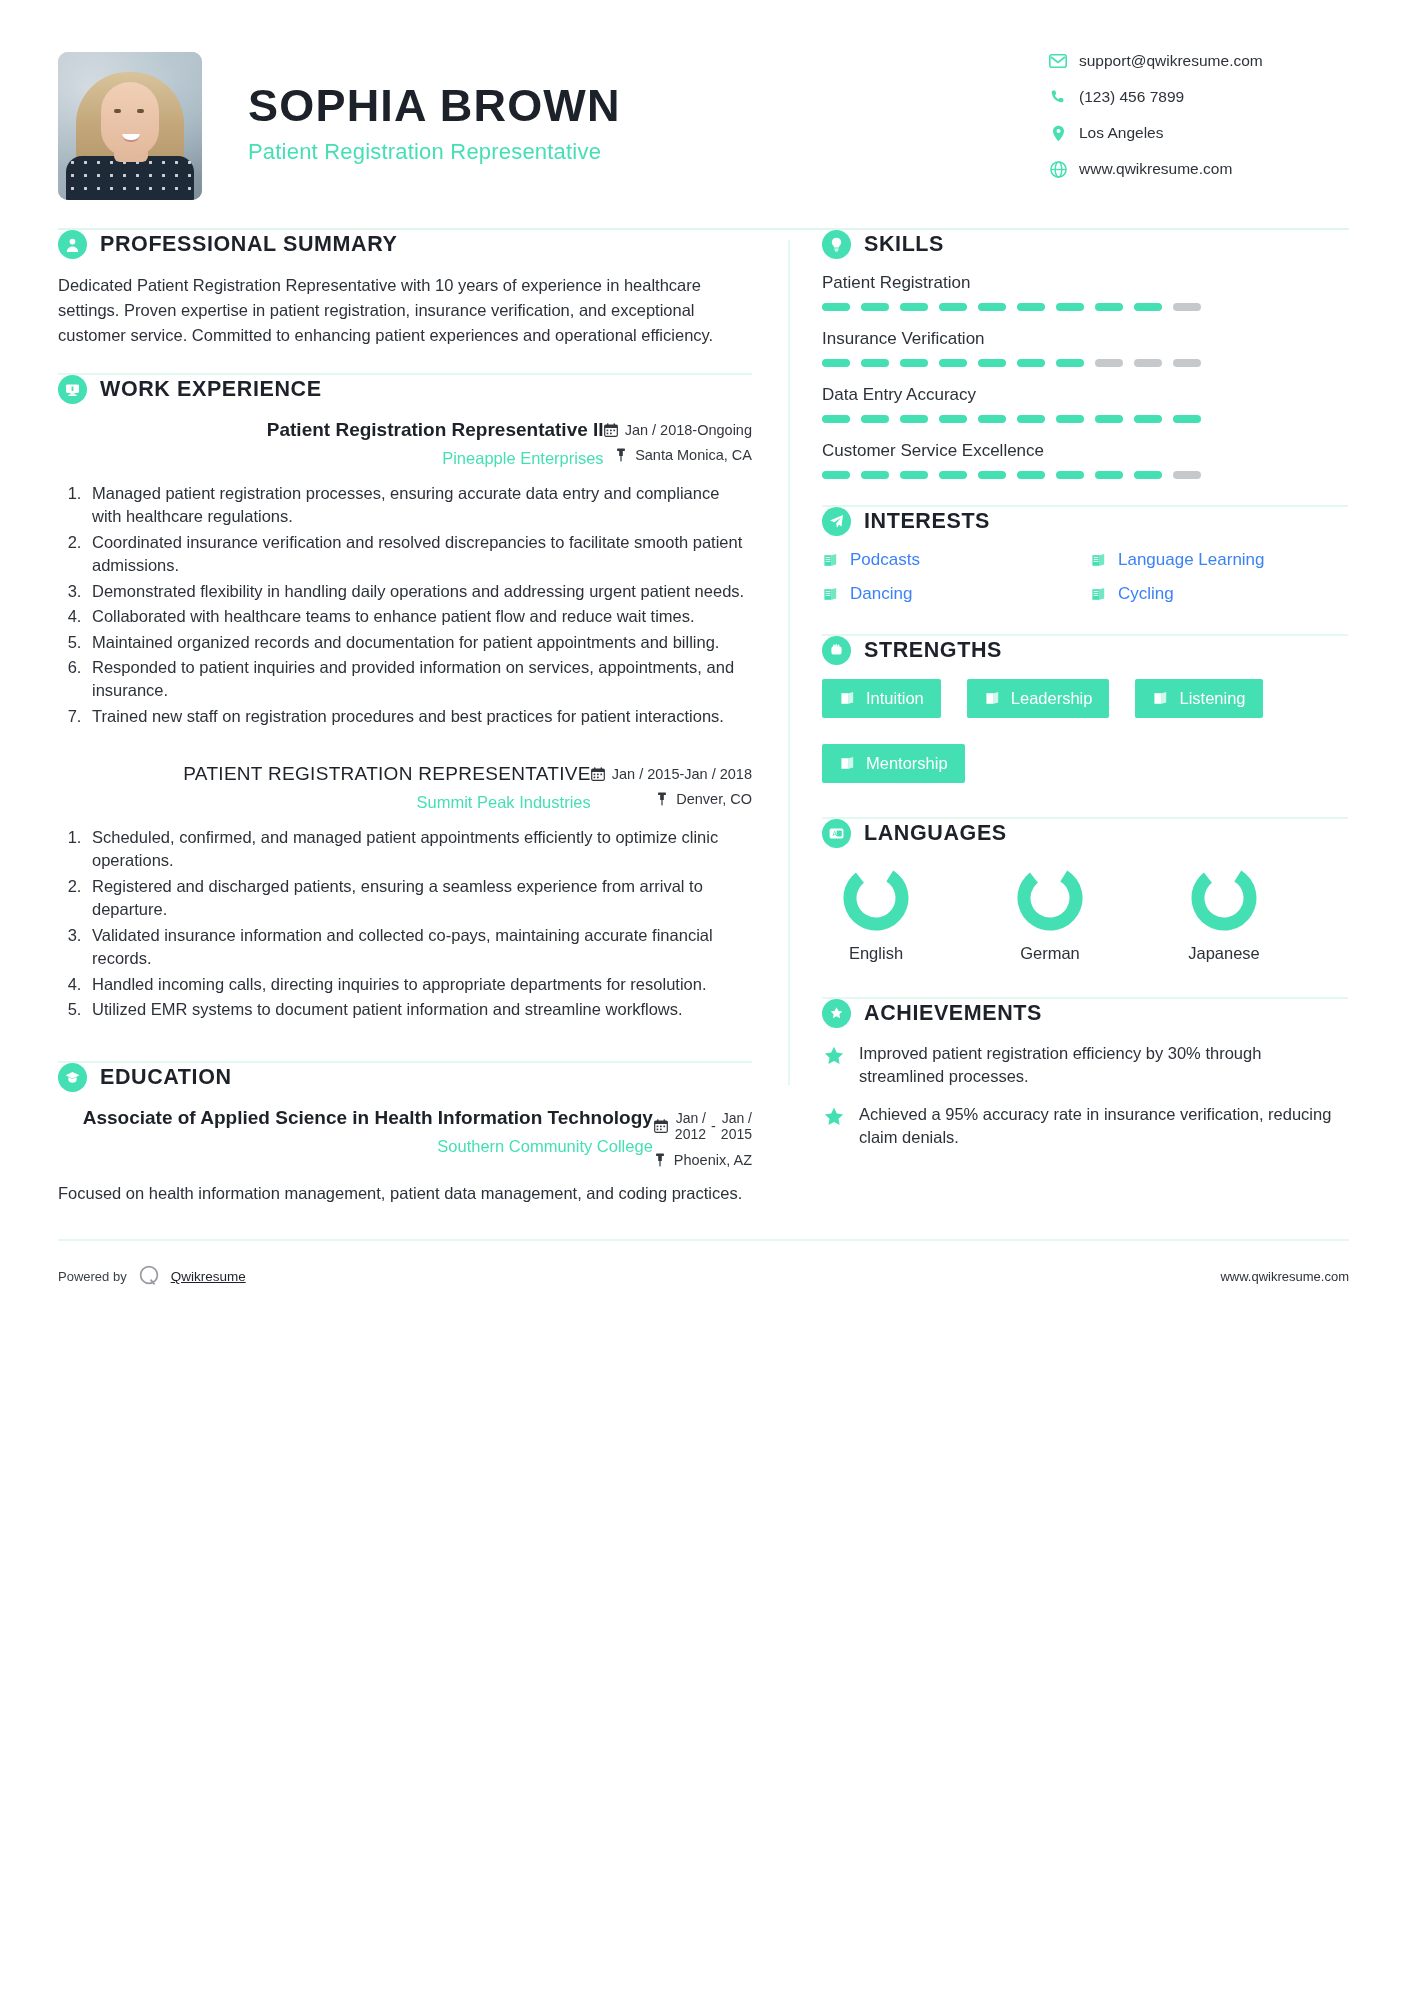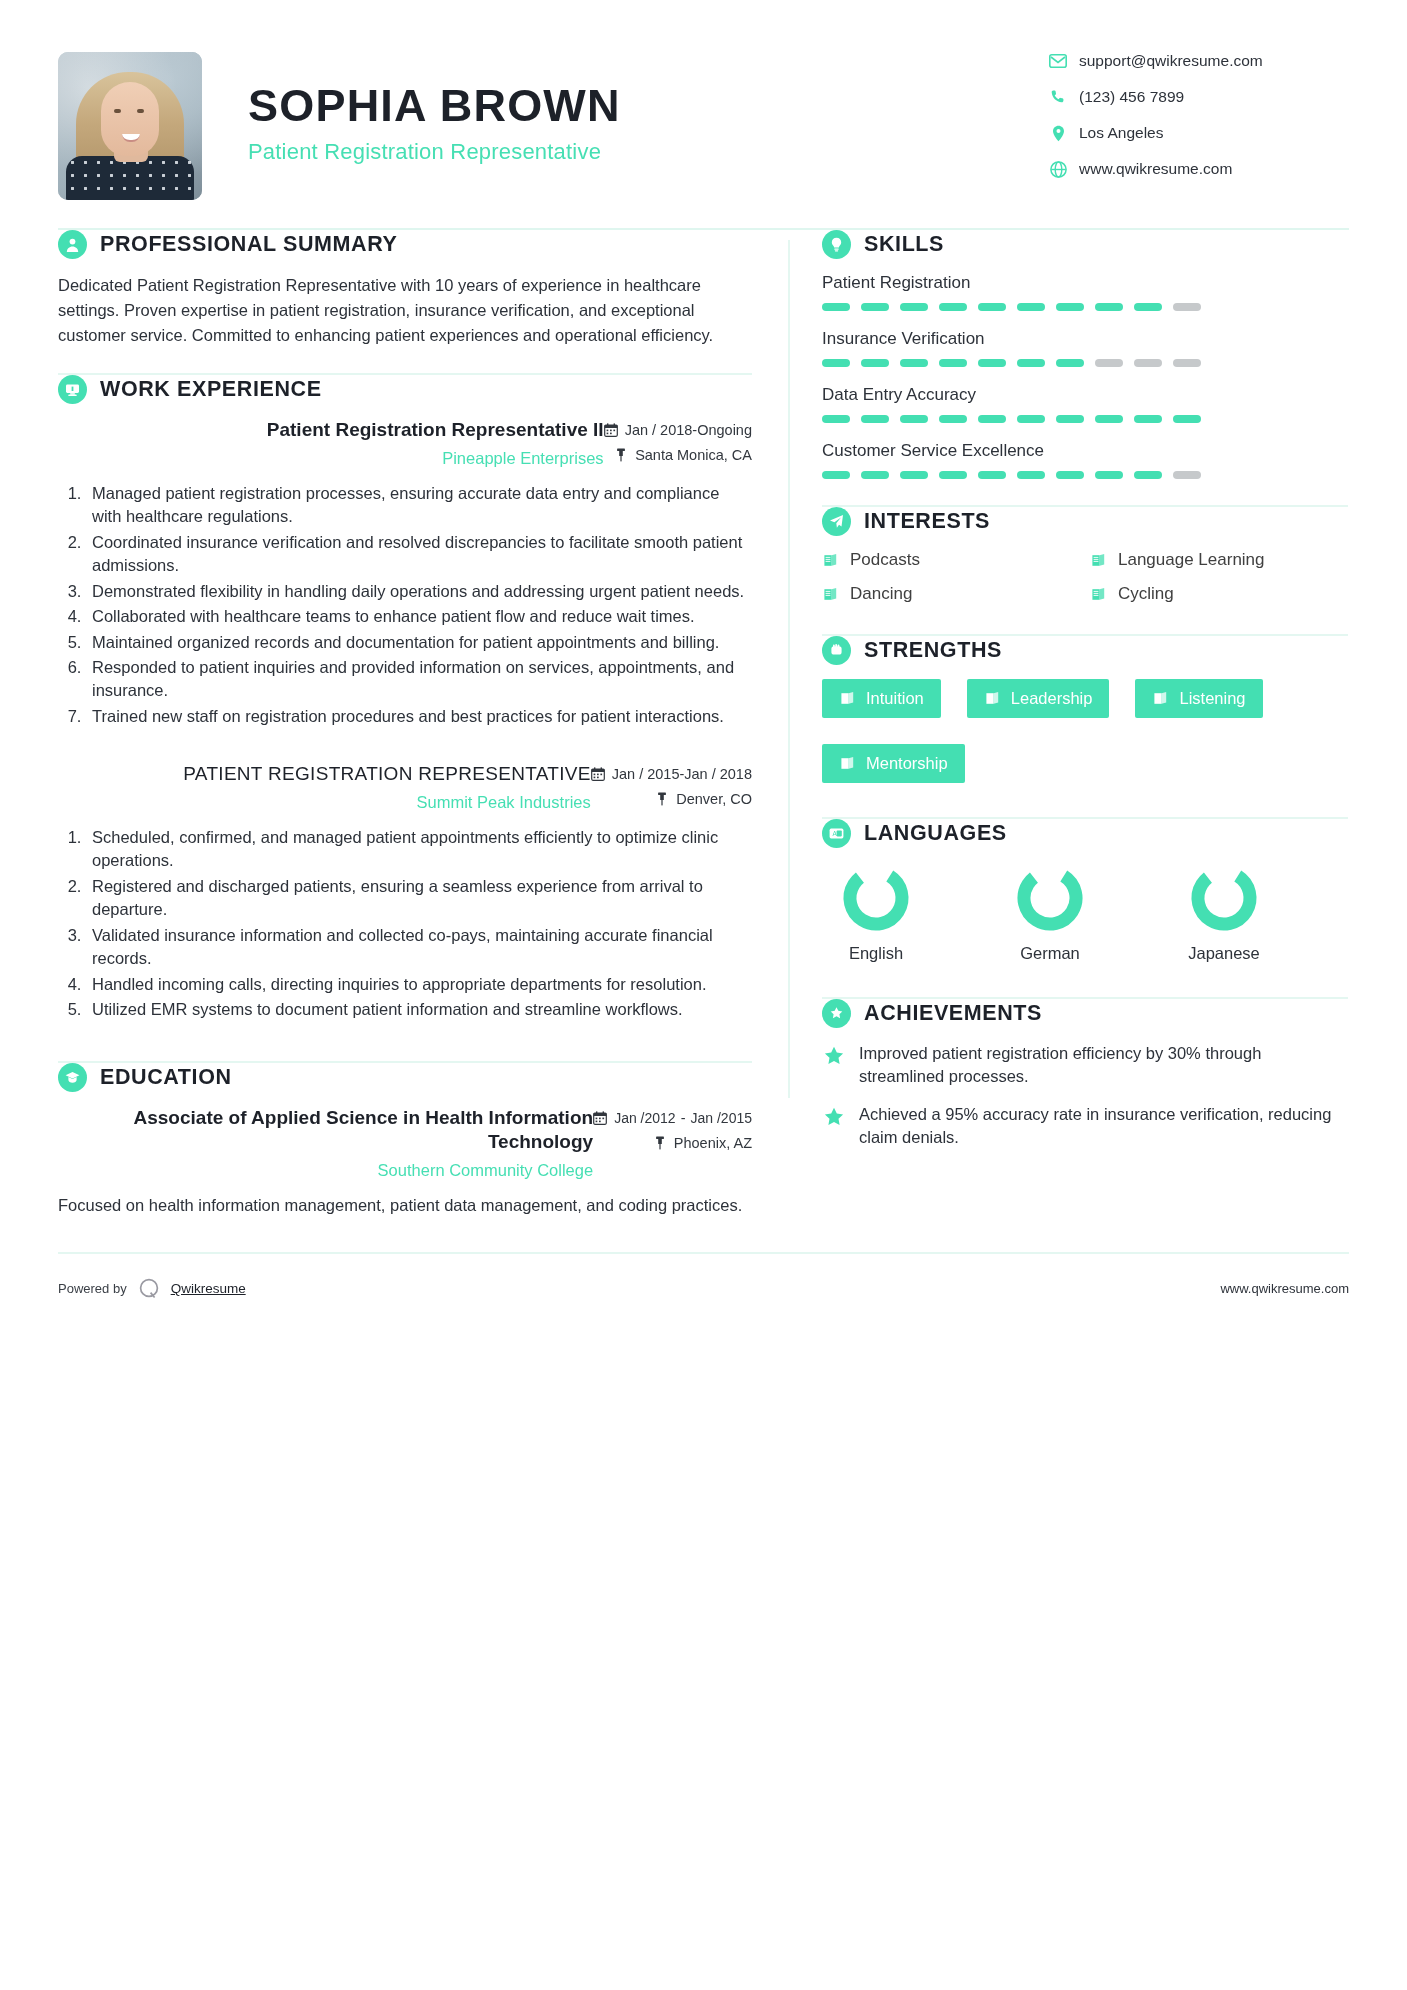--- a/index.html
+++ b/index.html
@@ -151,21 +151,21 @@
   .job-role.caps { font-weight: 400; font-size: 19px; letter-spacing:.3px;}
   .job-company { font-size: 16.5px; color:#46dfb3; margin-top: 7px; }
   .job-meta { flex: 0 0 auto; text-align:right; padding-top: 4px; }
   .meta-row {
     display:flex; align-items:center; justify-content:flex-end; gap:7px;
     font-size: 14.5px; color:#32373e; white-space:nowrap;
   }
   .meta-row + .meta-row { margin-top: 9px; }
   .meta-row .ico { width:14px; height:15px; flex:0 0 14px; display:flex; align-items:center; justify-content:center; }
   .meta-stack { display:flex; align-items:center; gap:5px; }
-  .meta-stack .d { display:flex; flex-direction:row; line-height:1.15; font-size:14px;}
+  .meta-stack .d { display:flex; flex-direction:column; line-height:1.15; font-size:14px;}
 
   ol.bullets {
     margin: 14px 0 0 28px;
     padding: 0;
     font-size: 16.5px;
     line-height: 1.42;
     color: #2d323a;
   }
   ol.bullets li { margin-bottom: 2px; padding-left: 6px; }
 
@@ -179,21 +179,21 @@
   .dot.on { background:#44dfb2; }
 
   
   .interests-grid {
     display:grid; grid-template-columns: 1fr 1fr;
     row-gap: 14px; column-gap: 10px;
     margin-top: 4px;
   }
   .interest {
     display:flex; align-items:center; gap:11px;
-    font-size: 17px; color:#404040;
+    font-size: 17px; color:#3b82f6;
   }
   .book-ico { width:17px; height:17px; flex:0 0 17px; }
 
   
   .tags { display:flex; flex-wrap:wrap; gap:26px; margin-top: 4px; }
   .tag {
     background:#44dfb2; color:#ffffff;
     padding: 10px 17px;
     font-size: 16.5px;
     display:flex; align-items:center; gap:10px;

